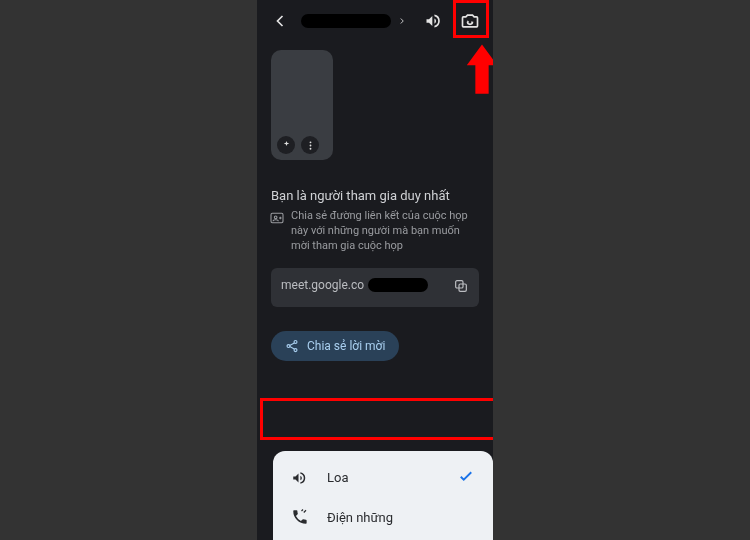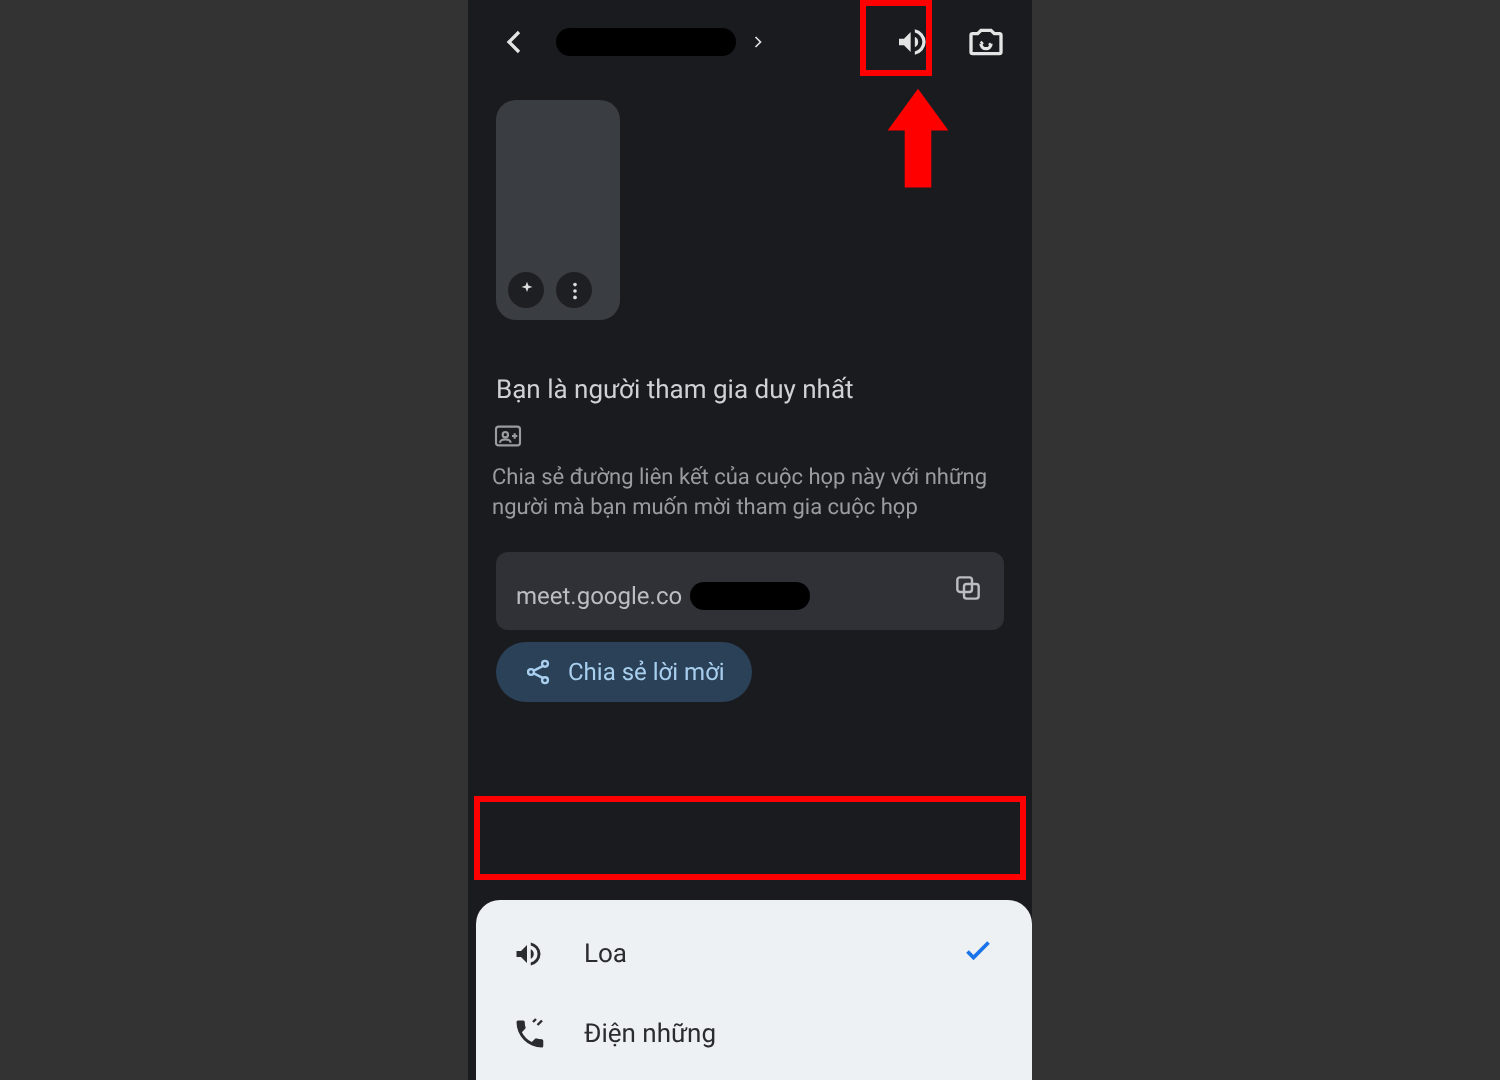--- a/index.html
+++ b/index.html
@@ -7,21 +7,21 @@
       width: 750px;
       height: 540px;
       background: #333;
       display: flex;
       justify-content: center;
       align-items: flex-start;
       font-family: Roboto, Arial, sans-serif;
       overflow: hidden;
     }
     .phone {
-      width: 282px;
+      width: 236px;
       height: 540px;
       background: #1a1b1f;
       position: relative;
       overflow: hidden;
     }
     .topbar {
       display: flex;
       align-items: center;
       padding: 6px 8px;
       gap: 6px;
@@ -99,56 +99,55 @@
       margin: 28px 14px 6px;
     }
     .share-row {
       display: flex;
       align-items: flex-start;
       gap: 6px;
       margin: 4px 12px 0;
       color: #9a9ca0;
       font-size: 11px;
       line-height: 1.35;
-      flex-direction: column;
     }
     .share-row svg { flex: 0 0 auto; width: 16px; height: 16px; margin-top: 1px; }
 
     .link-box {
       margin: 14px 14px 0;
       background: #2f3136;
       border-radius: 6px;
       padding: 10px 10px;
       display: flex;
-      align-items: flex-end;
+      align-items: flex-start;
       color: #bbbdc1;
       font-size: 12px;
     }
     .link-box .lr { display: flex; align-items: center; gap: 4px; }
     .link-box .spacer { flex: 1; }
     .copy-ico svg { width: 16px; height: 16px; }
 
     .share-btn {
-      margin: 6px 14px 0;
+      margin: 24px 14px 0;
       display: inline-flex;
       align-items: center;
       gap: 8px;
       background: #2a4158;
       color: #a9cfef;
       font-size: 12px;
       padding: 8px 14px;
       border-radius: 18px;
       cursor: pointer;
     }
     .share-btn svg { width: 14px; height: 14px; }
 
     .sheet {
       position: absolute;
       bottom: 0;
-      left: 4px;
+      left: 16px;
       right: 0;
       background: #eef1f4;
       border-top-left-radius: 12px;
       border-top-right-radius: 12px;
       padding: 6px 0 4px;
     }
     .sheet-item {
       display: flex;
       align-items: center;
       padding: 10px 18px;

